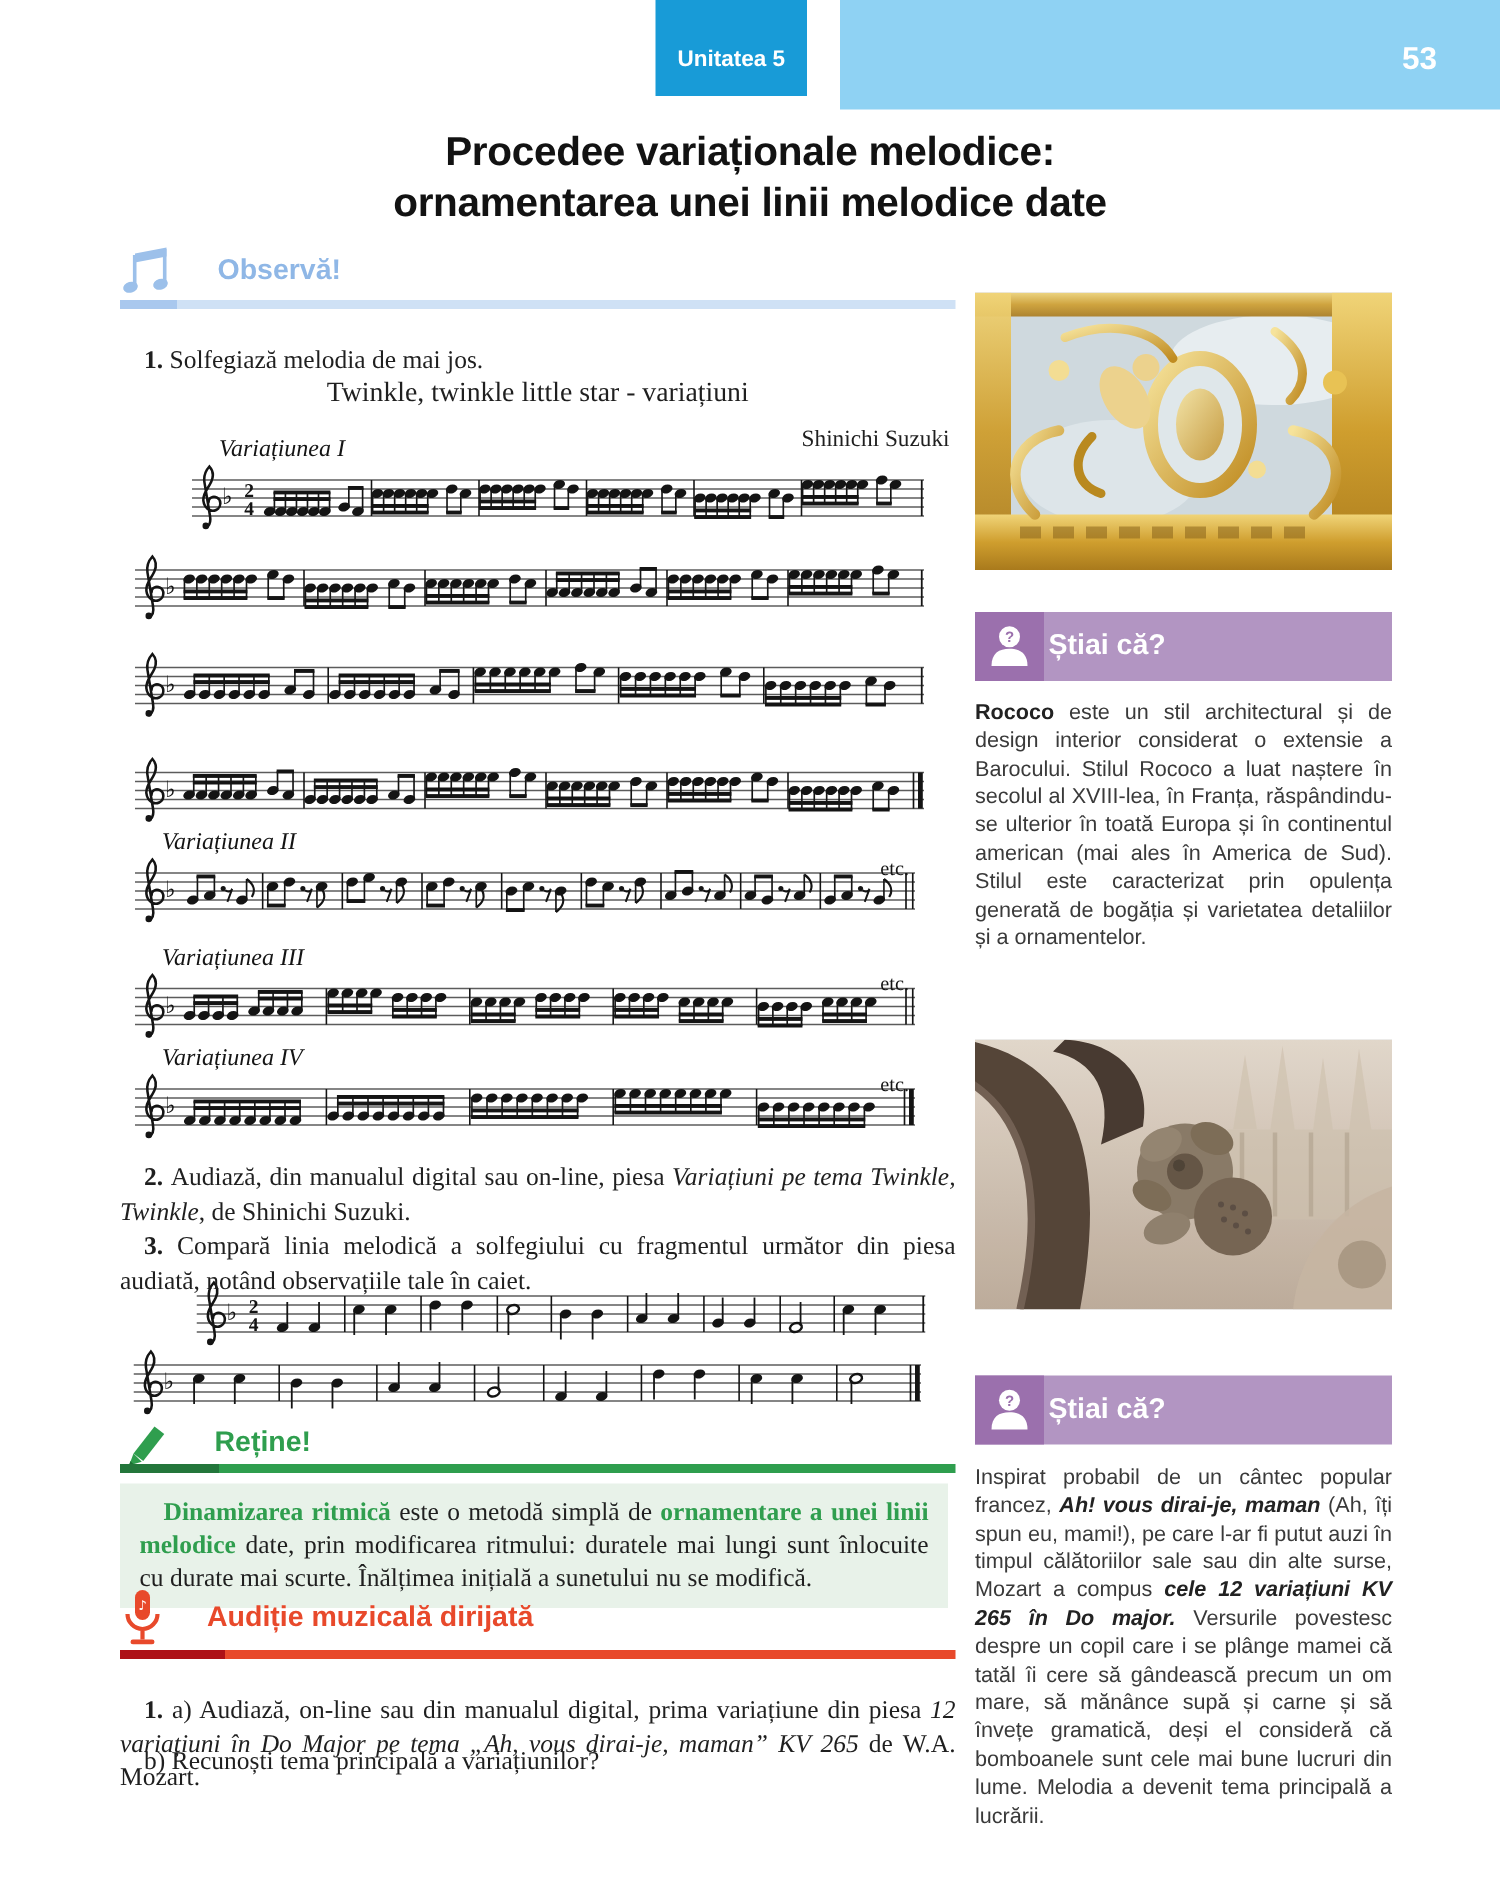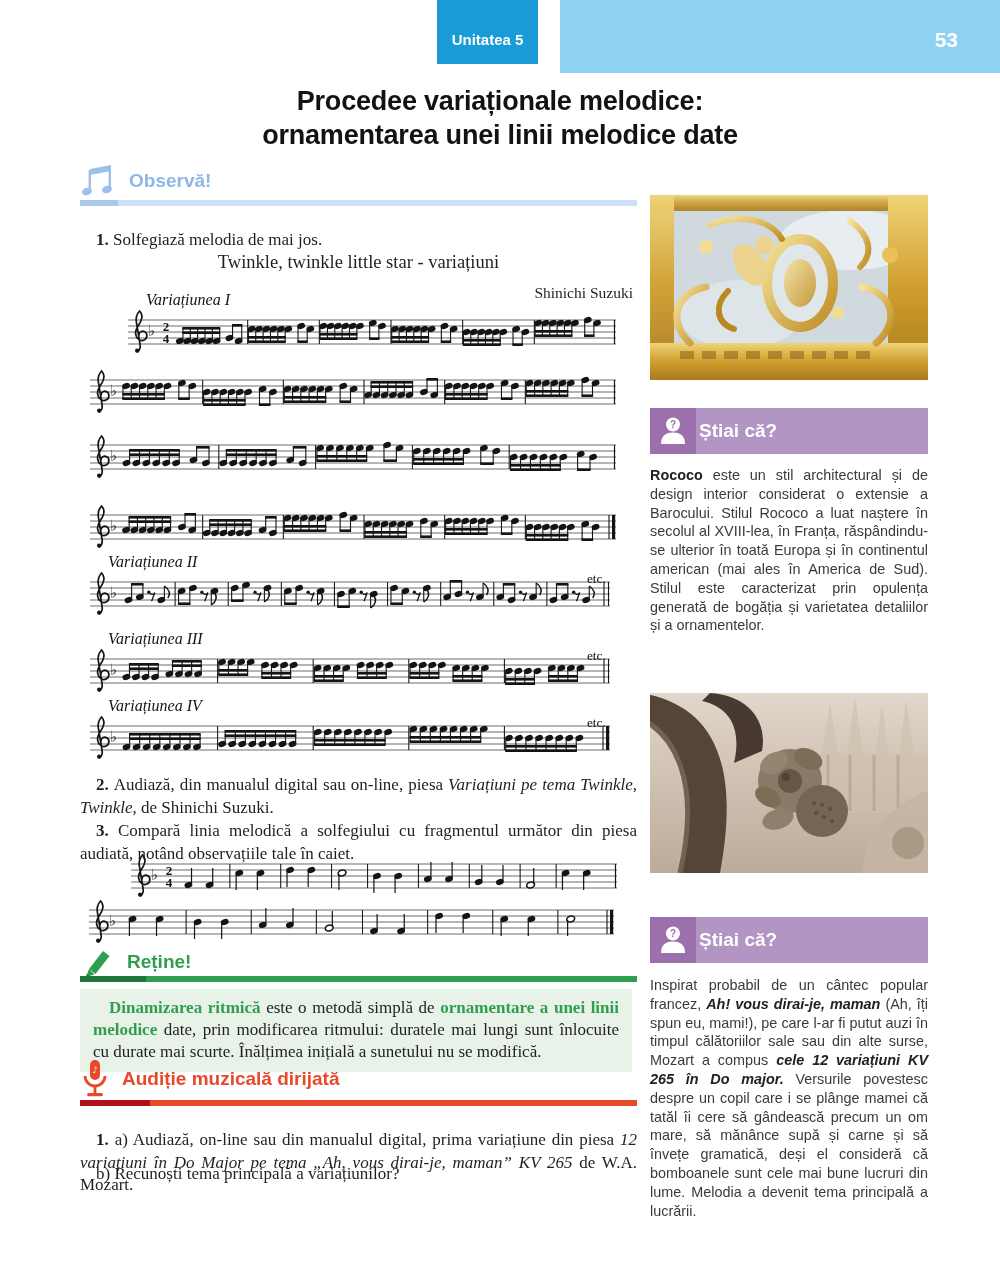--- a/index.html
+++ b/index.html
@@ -8,21 +8,21 @@
   
   .hdr-tab{position:absolute;left:437px;top:0;width:101px;height:64px;background:var(--header-blue);
            display:flex;align-items:center;justify-content:center;padding-top:14px;box-sizing:border-box;
            color:#fff;font:700 15px "Liberation Sans",sans-serif;}
   .hdr-bar{position:absolute;left:560px;top:0;width:440px;height:73px;background:var(--header-blue-light);}
   .hdr-page{position:absolute;right:42px;top:28px;color:#fff;font:700 21px "Liberation Sans",sans-serif;}
   
   .title{position:absolute;left:0;top:84px;width:1000px;text-align:center;
          font:700 27px/34px "Liberation Sans",sans-serif;color:#121212;letter-spacing:-.2px;}
   
-  .sect{position:absolute;display:flex;align-items:center;gap:11px;text-align:right;}
+  .sect{position:absolute;display:flex;align-items:center;gap:27px;text-align:right;}
   .sect .lbl{font:700 19px "Liberation Sans",sans-serif;}
   .sect.observa .lbl{color:var(--observa-blue);}
   .sect.retine .lbl{color:var(--green);}
   .sect.auditie .lbl{color:var(--red-orange);}
   .rule{position:absolute;left:80px;width:557px;height:6px;}
   .rule .seg{position:absolute;left:0;top:0;height:100%;}
   .rule.blue{background:var(--observa-bar);} .rule.blue .seg{width:38px;background:var(--observa-bar-dark);}
   .rule.green{background:var(--green);} .rule.green .seg{width:66px;background:var(--green-dark);}
   .rule.red{background:var(--red-orange);} .rule.red .seg{width:70px;background:var(--red-dark);}
   

